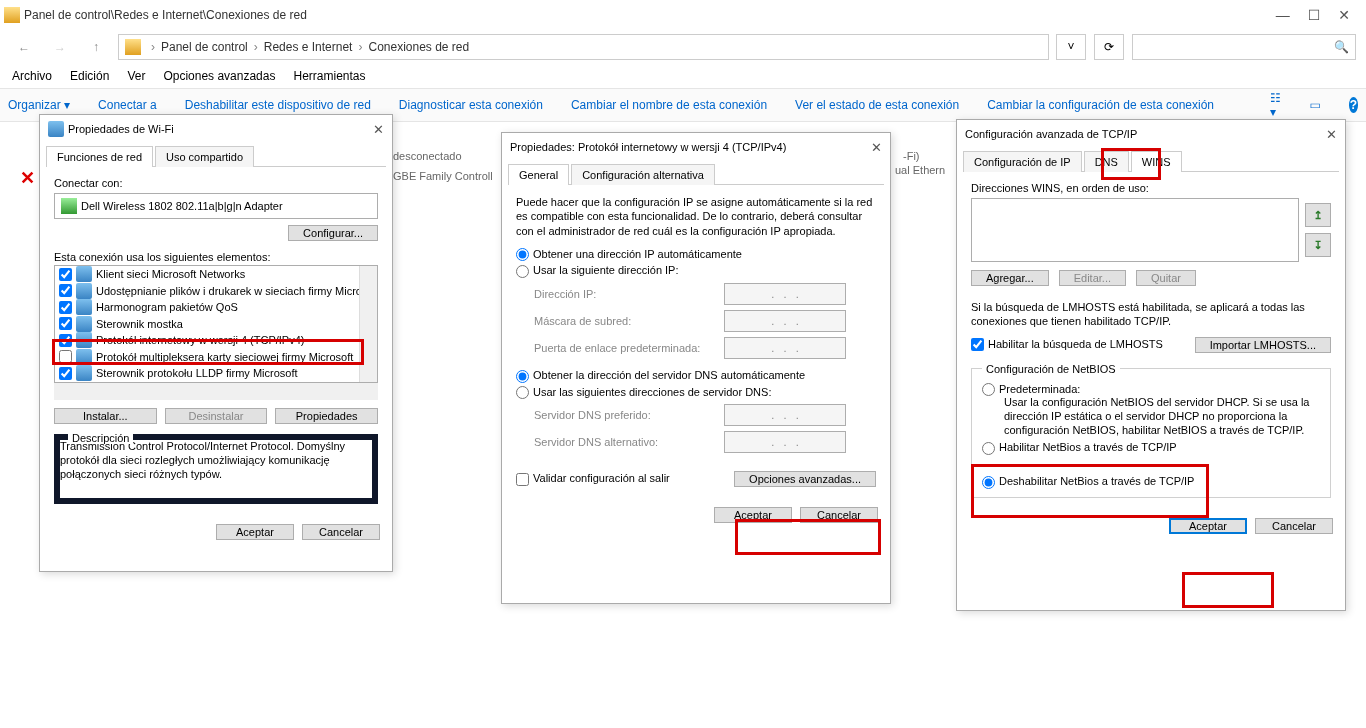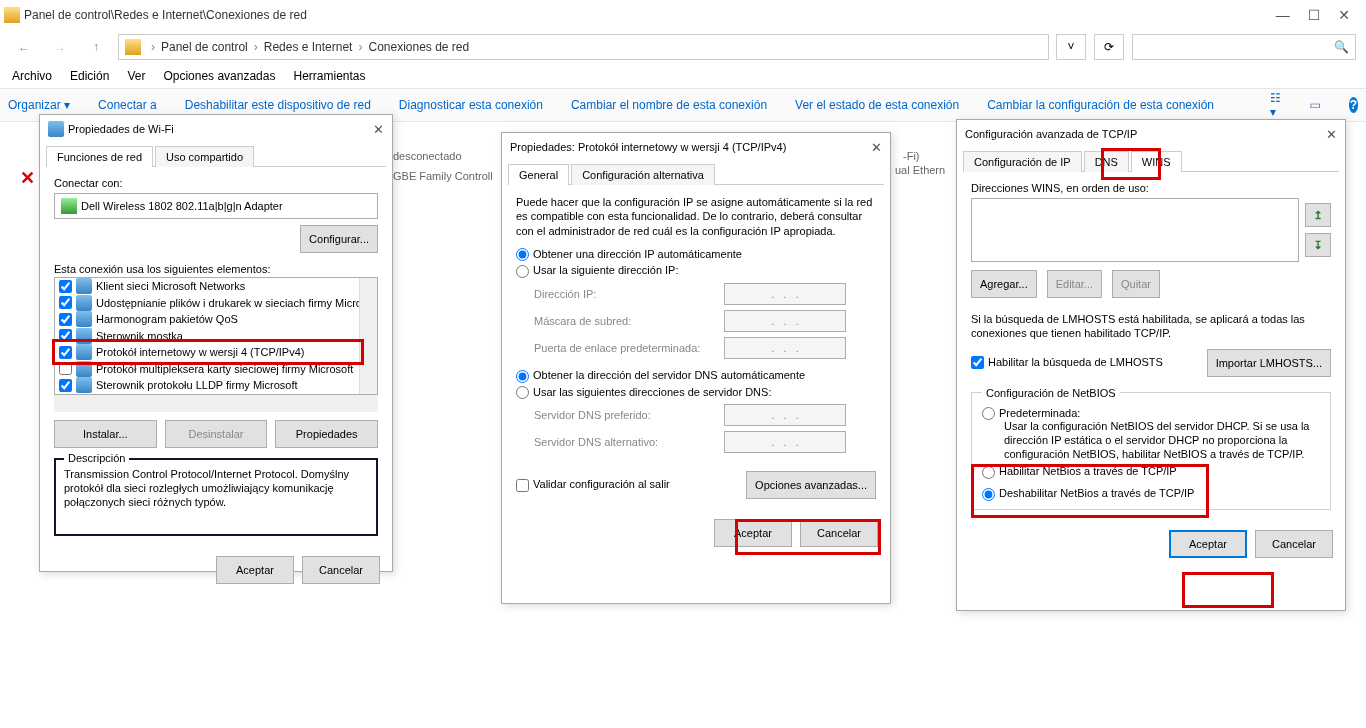--- a/index.html
+++ b/index.html
@@ -23,27 +23,27 @@
 .bgitem{position:absolute;font-size:11px;color:#666}
 .cross{position:absolute;left:20px;top:45px;color:#d00;font-size:18px;font-weight:bold}
 .dlg{position:absolute;background:#fff;border:1px solid #aaa;box-shadow:2px 2px 8px rgba(0,0,0,.15);font-size:11px}
 .dlg .dtitle{height:28px;display:flex;align-items:center;padding:0 8px}
 .dlg .dtitle .t{flex:1}
 .dlg .dtitle .x{font-size:13px;color:#555;cursor:default}
 .tabs{display:flex;border-bottom:1px solid #ccc;margin:0 6px;padding-top:2px}
 .tab{padding:4px 10px;border:1px solid #ccc;border-bottom:none;background:#f5f5f5;margin-right:2px;position:relative;top:1px;cursor:default}
 .tab.active{background:#fff}
 .body{padding:10px 14px}
-.btn{border:1px solid #adadad;background:#e1e1e1;height:28px;padding:0 8px;font-size:11px;cursor:default;display:inline-flex;align-items:center;justify-content:center}
+.btn{border:1px solid #adadad;background:#e1e1e1;height:16px;padding:0 14px;font-size:11px;cursor:default;display:inline-flex;align-items:center;justify-content:center}
 .btn.wide{min-width:78px}
 .btn:disabled,.btn.disabled{color:#888}
 .btn.primary{border:1px solid #0078d7;box-shadow:inset 0 0 0 1px #0078d7}
 input[type=checkbox]{margin:0 4px 0 0;vertical-align:middle}
 input[type=radio]{margin:0 4px 0 0;vertical-align:middle}
-.groupbox{border:2px solid #0f172a;padding:8px;margin-top:6px;position:relative}
+.groupbox{border:6px solid #0f172a;padding:0;margin-top:6px;position:relative}
 .groupbox>.legend{position:absolute;top:-8px;left:8px;background:#fff;padding:0 4px;font-size:11px}
 .listbox{border:1px solid #adadad;height:116px;overflow:hidden;position:relative;background:#fff}
 .listbox .row{display:flex;align-items:center;height:16.5px;padding:0 4px;white-space:nowrap}
 .listbox .scroll{position:absolute;right:0;top:0;bottom:0;width:17px;background:#f0f0f0;border-left:1px solid #ddd}
 .hscroll{height:17px;background:#f0f0f0;border-top:1px solid #ddd;margin-top:-1px}
 .ipfield{border:1px solid #adadad;height:20px;width:120px;display:inline-flex;align-items:center;justify-content:center;color:#888;background:#fff}
 .ipfield.disabled{background:#f5f5f5}
 .row2{display:flex;align-items:center;margin:5px 0}
 .row2 .lbl{width:190px;color:#888}
 .ftr{display:flex;justify-content:flex-end;gap:8px;padding:10px 12px}
@@ -277,21 +277,21 @@
       <div style="display:flex;align-items:center;margin-top:8px">
         <label><input type="checkbox" checked="" style=""><span>Habilitar la búsqueda de LMHOSTS</span></label>
         <span style="flex:1"></span>
         <button class="btn">Importar LMHOSTS...</button>
       </div>
       <fieldset style="margin-top:10px">
         <legend>Configuración de NetBIOS</legend>
         <div><label><input type="radio" name="nb" style=""><span>Predeterminada:</span></label></div>
         <div style="padding-left:22px;line-height:1.25;margin-bottom:4px">Usar la configuración NetBIOS del servidor DHCP. Si se usa la dirección IP estática o el servidor DHCP no proporciona la configuración NetBIOS, habilitar NetBIOS a través de TCP/IP.</div>
         <div style="margin-top:2px"><label><input type="radio" name="nb" style=""><span>Habilitar NetBios a través de TCP/IP</span></label></div>
-        <div style="margin-top:8px"><label><input type="radio" name="nb" checked="" style=""><span>Deshabilitar NetBios a través de TCP/IP</span></label></div>
+        <div style="margin-top:20px"><label><input type="radio" name="nb" checked="" style=""><span>Deshabilitar NetBios a través de TCP/IP</span></label></div>
       </fieldset>
     </div>
     <div class="ftr">
       <button class="btn wide primary">Aceptar</button>
       <button class="btn wide">Cancelar</button>
     </div>
     <div class="redbox" style="left:144px;top:28px;width:54px;height:26px"></div>
     <div class="redbox" style="left:14px;top:344px;width:232px;height:48px"></div>
     <div class="redbox" style="left:225px;top:452px;width:86px;height:30px"></div>
   </div>

